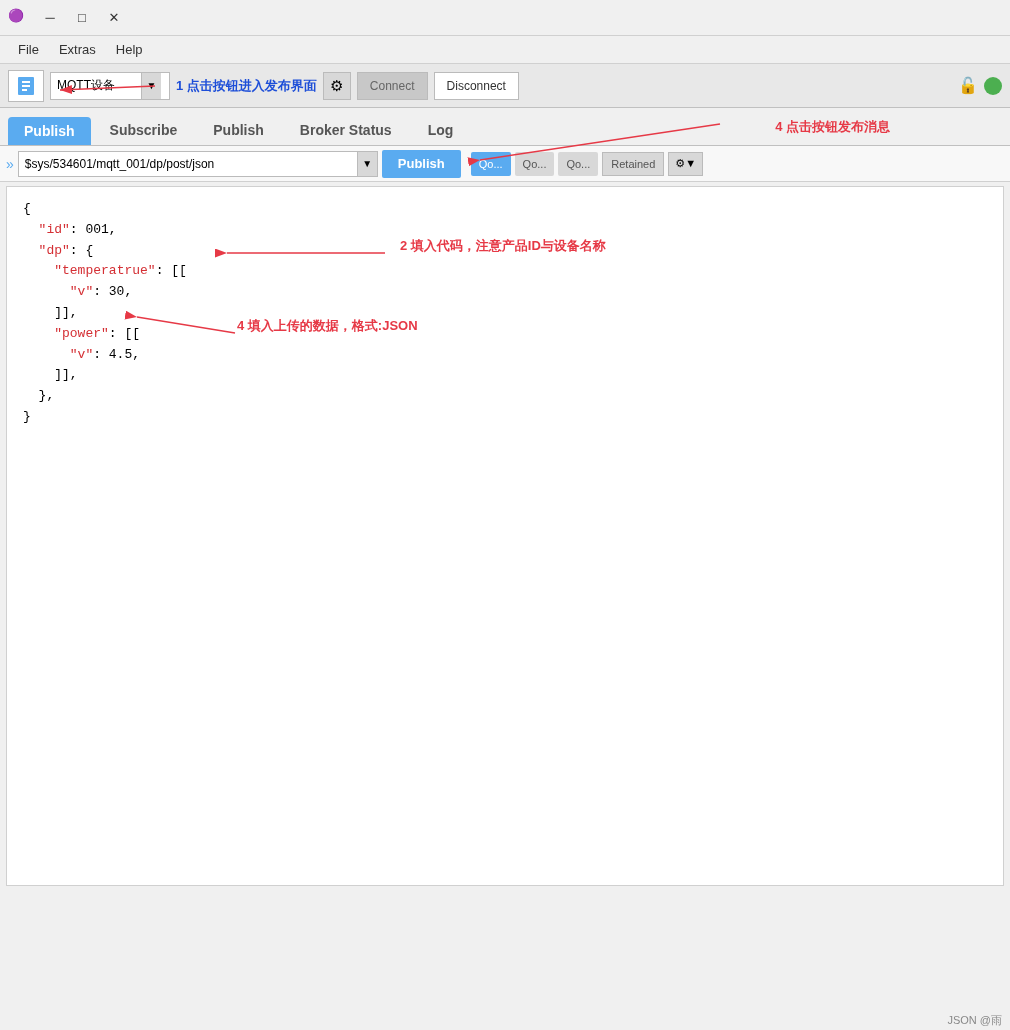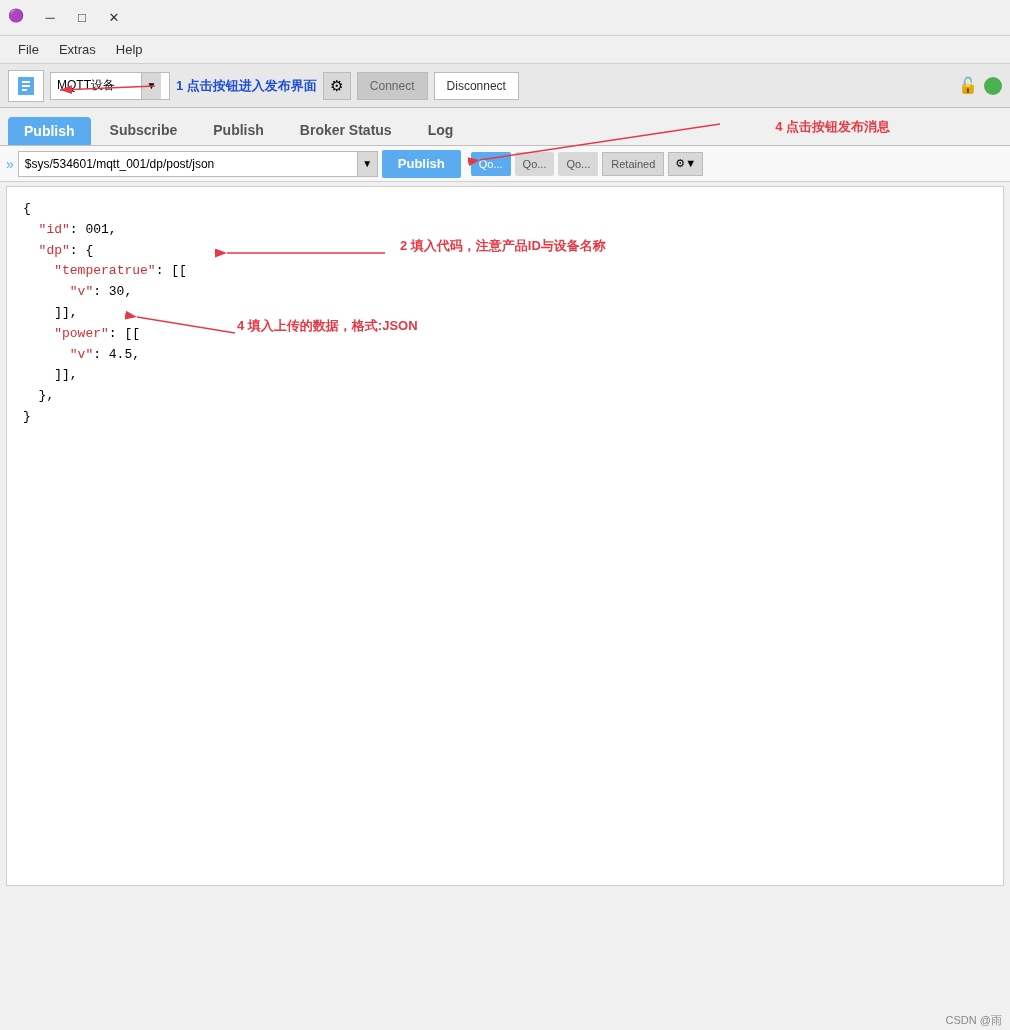--- a/index.html
+++ b/index.html
@@ -427,14 +427,14 @@
       </defs>
 
       <path d="M 378 66 L 220 66" stroke="#e63946" stroke-width="1.5" fill="none" marker-end="url(#arrowhead2)"></path>
 
       <path d="M 228 146 L 130 130" stroke="#e63946" stroke-width="1.5" fill="none" marker-end="url(#arrowhead3)"></path>
     </svg>
   </div>
 </div>
 
 <div class="bottom-bar">
-  <span>CSDN @雨</span>
+  <span>JSON @雨</span>
 </div>
 
 </body></html>

